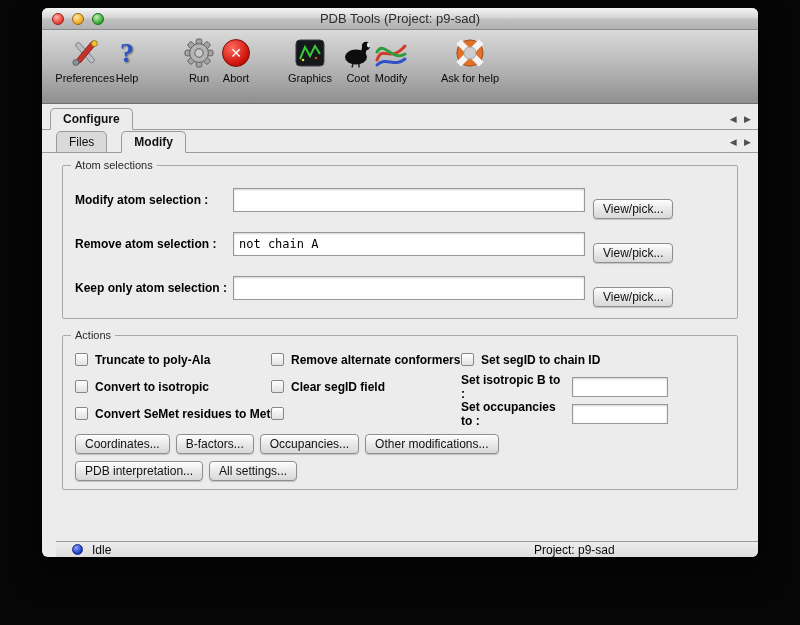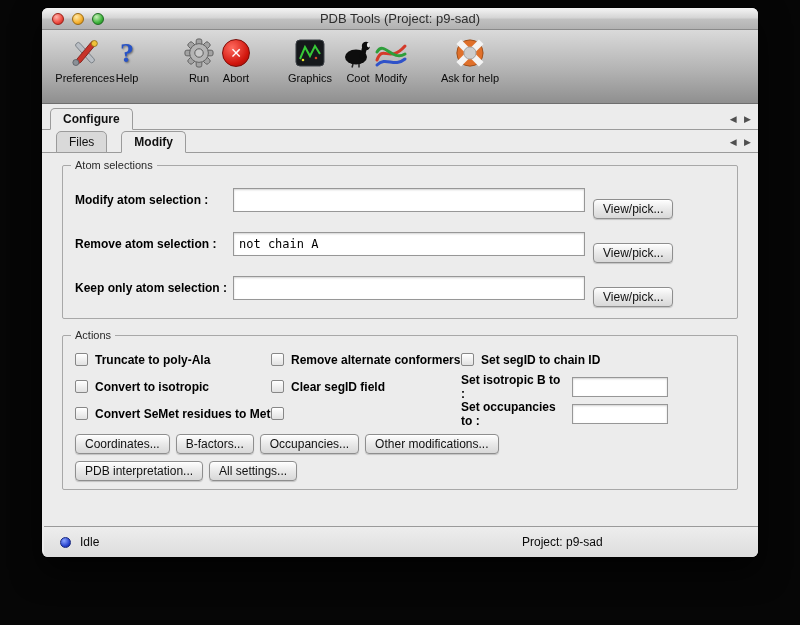--- a/index.html
+++ b/index.html
@@ -64,21 +64,21 @@
   .chk-cell { display:flex; align-items:center; height:27px; gap:7px; }
   .checkbox { width:13px; height:13px; flex:0 0 13px; border:1px solid #878787; border-radius:2px;
     background:linear-gradient(#ffffff,#e1e1e1); box-shadow:inset 0 1px 1px #fff; cursor:default; }
   .chk-label { font-size:12px; font-weight:bold; color:#000; white-space:nowrap; }
   .set-label { font-size:12px; font-weight:bold; color:#000; width:104px; }
   .small-input { width:96px; height:20px; border:1px solid #979797; background:#fff;
     font-family:"DejaVu Sans Mono","Liberation Mono",monospace; font-size:12px; padding:0 4px;
     box-shadow:inset 0 1px 2px rgba(0,0,0,.18); }
   .btn-row { display:flex; gap:6px; margin-top:7px; }
   
-  .statusbar { position:absolute; left:2px; right:0; bottom:0; height:31px;
+  .statusbar { position:absolute; left:14px; right:0; bottom:0; height:16px;
     border-top:1px solid #9a9a9a; background:linear-gradient(#ededed,#dddddd);
     display:flex; align-items:center; padding-left:16px; font-size:12px; color:#0a0a0a; }
   .status-dot { width:11px; height:11px; border-radius:50%; margin-right:9px;
     background:radial-gradient(circle at 35% 30%, #8aa4ff, #2440cc 65%, #111e7a); border:1px solid #17277f; }
   .project-label { position:absolute; left:478px; }
 </style>
 </head>
 <body>
 
 <div class="window">

